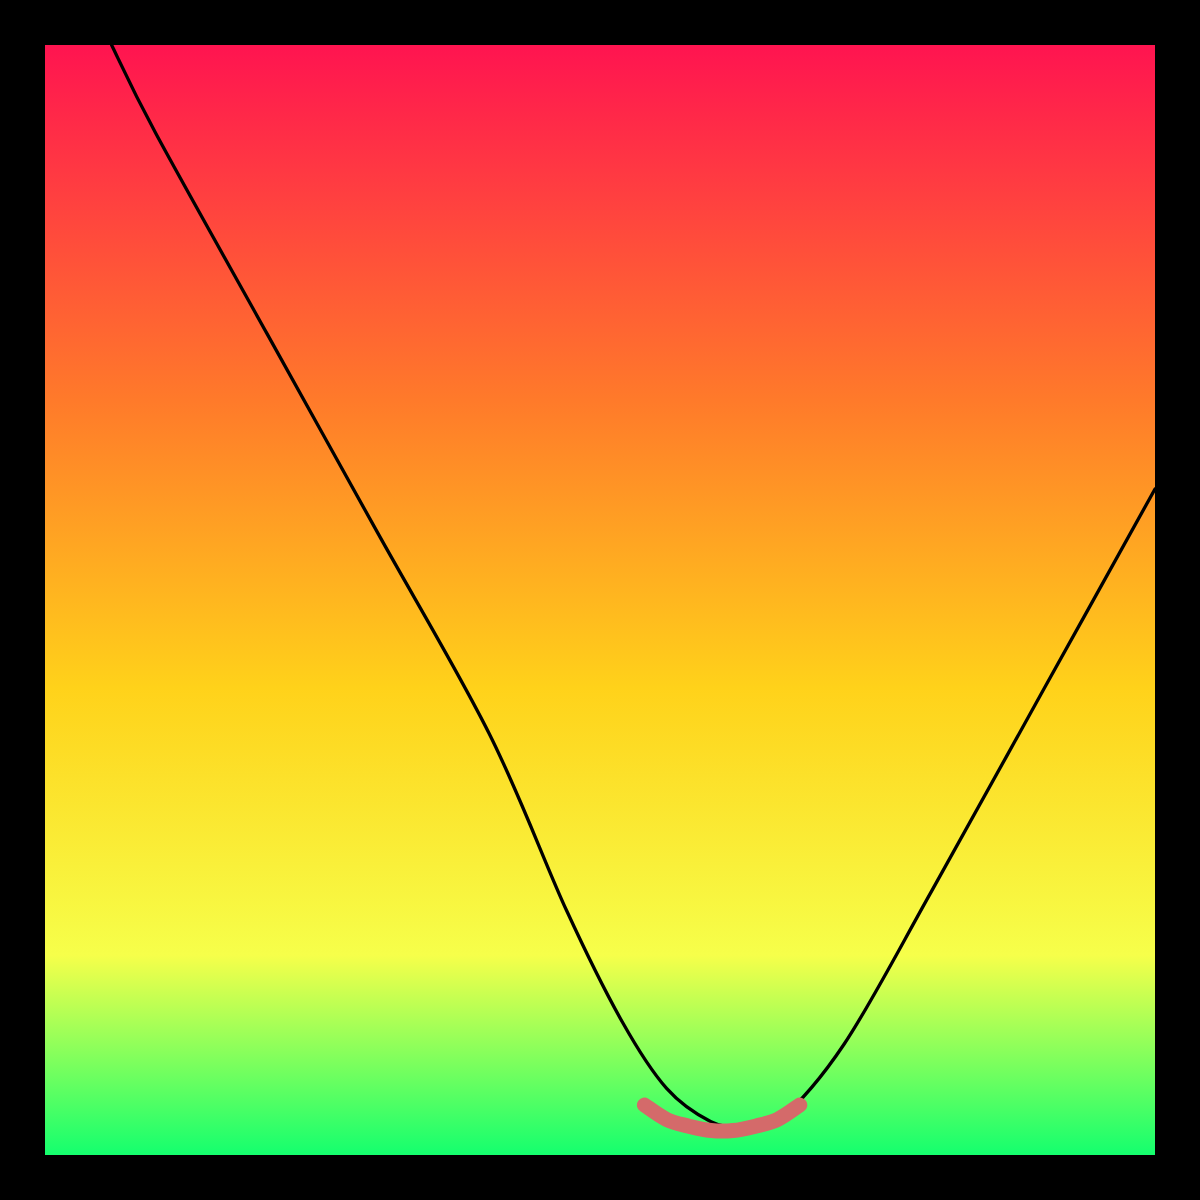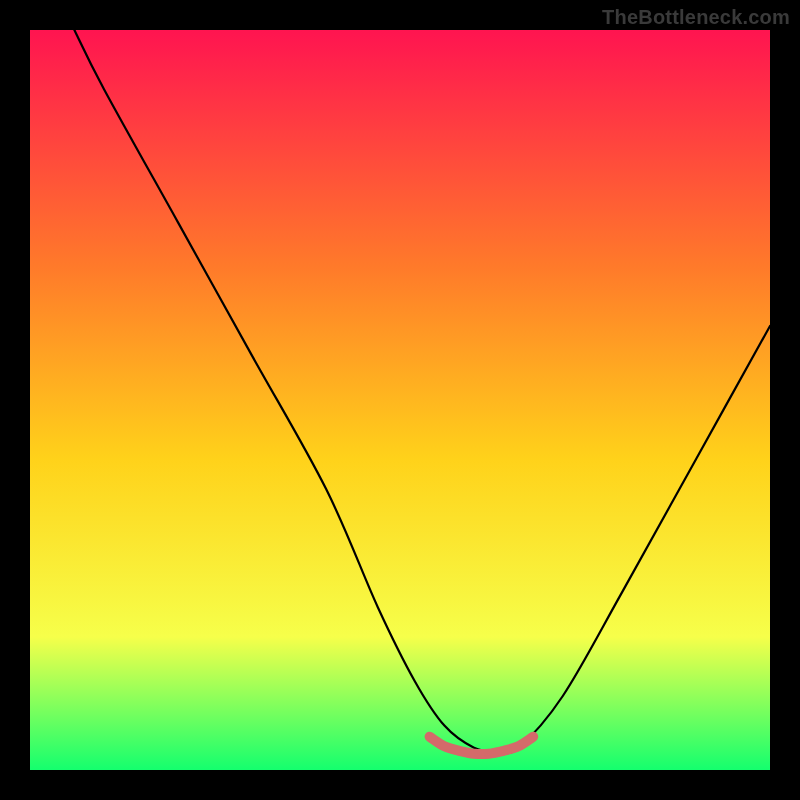--- a/index.html
+++ b/index.html
@@ -50,14 +50,13 @@
 
     <rect x="0" y="0" width="800" height="800" fill="#000"></rect>
 
     <rect id="plot-rect" x="30" y="30" width="740" height="740" fill="url(#bg-grad)"></rect>
 
     <path id="curve-path" fill="none" stroke="#000000" stroke-width="2.2" stroke-linecap="round" stroke-linejoin="round" d="M 74.4 30.0 C 79.3 39.9, 86.7 57.1, 104.0 89.2 C 121.3 121.3, 153.3 178.0, 178.0 222.4 C 202.7 266.8, 227.3 311.2, 252.0 355.6 C 276.7 400.0, 305.0 446.9, 326.0 488.8 C 347.0 530.7, 363.0 575.1, 377.8 607.2 C 392.6 639.3, 403.7 661.5, 414.8 681.2 C 425.9 700.9, 434.5 714.5, 444.4 725.6 C 454.3 736.7, 465.4 743.5, 474.0 747.8 C 482.6 752.1, 488.8 751.5, 496.2 751.5 C 503.6 751.5, 507.3 757.0, 518.4 747.8 C 529.5 738.5, 545.5 721.9, 562.8 696.0 C 580.1 670.1, 599.8 631.9, 622.0 592.4 C 644.2 552.9, 671.3 503.6, 696.0 459.2 C 720.7 414.8, 757.7 348.2, 770.0 326.0"></path>
 
     <path id="marker-path" fill="none" stroke="#d46a6a" stroke-width="10" stroke-linecap="round" stroke-linejoin="round" d="M 429.6 736.7 C 432.1 738.3, 439.5 744.0, 444.4 746.3 C 449.3 748.7, 454.3 749.5, 459.2 750.8 C 464.1 752.0, 469.1 753.2, 474.0 753.7 C 478.9 754.2, 483.9 754.2, 488.8 753.7 C 493.7 753.2, 498.7 752.0, 503.6 750.8 C 508.5 749.5, 513.5 748.7, 518.4 746.3 C 523.3 744.0, 530.7 738.3, 533.2 736.7"></path>
   </svg>
 
-  <div class="watermark">TheBottleneck.com</div>
 </div>
 
 </body></html>

